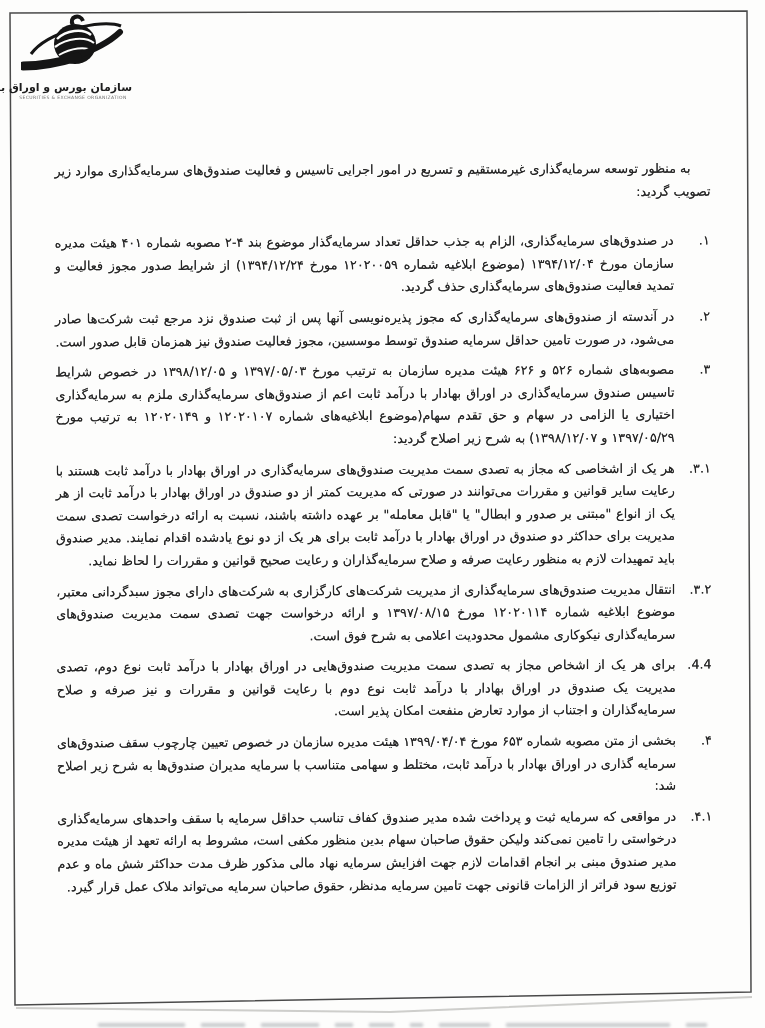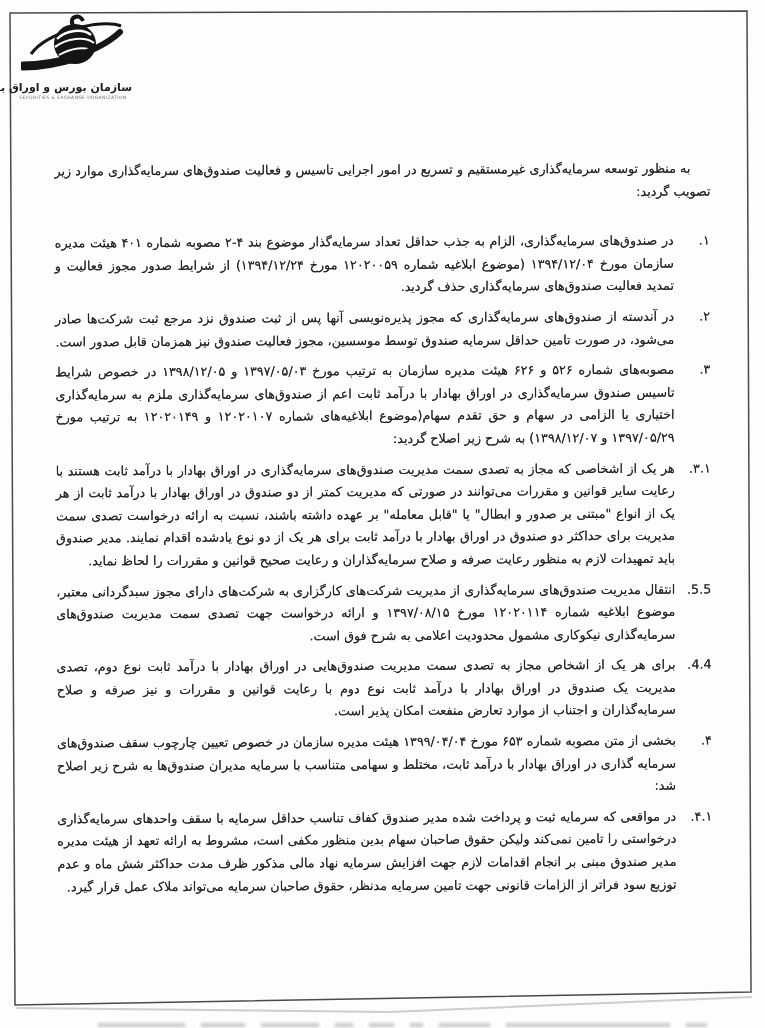--- a/index.html
+++ b/index.html
@@ -94,21 +94,21 @@
 
   <div class="item">
     <span class="num">۳.</span><span>مصوبه‌های شماره ۵۲۶ و ۶۲۶ هیئت مدیره سازمان به ترتیب مورخ ۱۳۹۷/۰۵/۰۳ و ۱۳۹۸/۱۲/۰۵ در خصوص شرایط تاسیس صندوق سرمایه‌گذاری در اوراق بهادار با درآمد ثابت اعم از صندوق‌های سرمایه‌گذاری ملزم به سرمایه‌گذاری اختیاری یا الزامی در سهام و حق تقدم سهام(موضوع ابلاغیه‌های شماره ۱۲۰۲۰۱۰۷ و ۱۲۰۲۰۱۴۹ به ترتیب مورخ ۱۳۹۷/۰۵/۲۹ و ۱۳۹۸/۱۲/۰۷) به شرح زیر اصلاح گردید:</span>
   </div>
 
   <div class="item">
     <span class="num">۳.۱.</span><span>هر یک از اشخاصی که مجاز به تصدی سمت مدیریت صندوق‌های سرمایه‌گذاری در اوراق بهادار با درآمد ثابت هستند با رعایت سایر قوانین و مقررات می‌توانند در صورتی که مدیریت کمتر از دو صندوق در اوراق بهادار با درآمد ثابت از هر یک از انواع "مبتنی بر صدور و ابطال" یا "قابل معامله" بر عهده داشته باشند، نسبت به ارائه درخواست تصدی سمت مدیریت برای حداکثر دو صندوق در اوراق بهادار با درآمد ثابت برای هر یک از دو نوع یادشده اقدام نمایند. مدیر صندوق باید تمهیدات لازم به منظور رعایت صرفه و صلاح سرمایه‌گذاران و رعایت صحیح قوانین و مقررات را لحاظ نماید.</span>
   </div>
 
   <div class="item">
-    <span class="num">5.5.</span><span>انتقال مدیریت صندوق‌های سرمایه‌گذاری از مدیریت شرکت‌های کارگزاری به شرکت‌های دارای مجوز سبدگردانی معتبر، موضوع ابلاغیه شماره ۱۲۰۲۰۱۱۴ مورخ ۱۳۹۷/۰۸/۱۵ و ارائه درخواست جهت تصدی سمت مدیریت صندوق‌های سرمایه‌گذاری نیکوکاری مشمول محدودیت اعلامی به شرح فوق است.</span>
+    <span class="num">۳.۲.</span><span>انتقال مدیریت صندوق‌های سرمایه‌گذاری از مدیریت شرکت‌های کارگزاری به شرکت‌های دارای مجوز سبدگردانی معتبر، موضوع ابلاغیه شماره ۱۲۰۲۰۱۱۴ مورخ ۱۳۹۷/۰۸/۱۵ و ارائه درخواست جهت تصدی سمت مدیریت صندوق‌های سرمایه‌گذاری نیکوکاری مشمول محدودیت اعلامی به شرح فوق است.</span>
   </div>
 
   <div class="item">
     <span class="num">4.4.</span><span>برای هر یک از اشخاص مجاز به تصدی سمت مدیریت صندوق‌هایی در اوراق بهادار با درآمد ثابت نوع دوم، تصدی مدیریت یک صندوق در اوراق بهادار با درآمد ثابت نوع دوم با رعایت قوانین و مقررات و نیز صرفه و صلاح سرمایه‌گذاران و اجتناب از موارد تعارض منفعت امکان پذیر است.</span>
   </div>
 
   <div class="item">
     <span class="num">۴.</span><span>بخشی از متن مصوبه شماره ۶۵۳ مورخ ۱۳۹۹/۰۴/۰۴ هیئت مدیره سازمان در خصوص تعیین چارچوب سقف صندوق‌های سرمایه گذاری در اوراق بهادار با درآمد ثابت، مختلط و سهامی متناسب با سرمایه مدیران صندوق‌ها به شرح زیر اصلاح شد:</span>
   </div>
 

